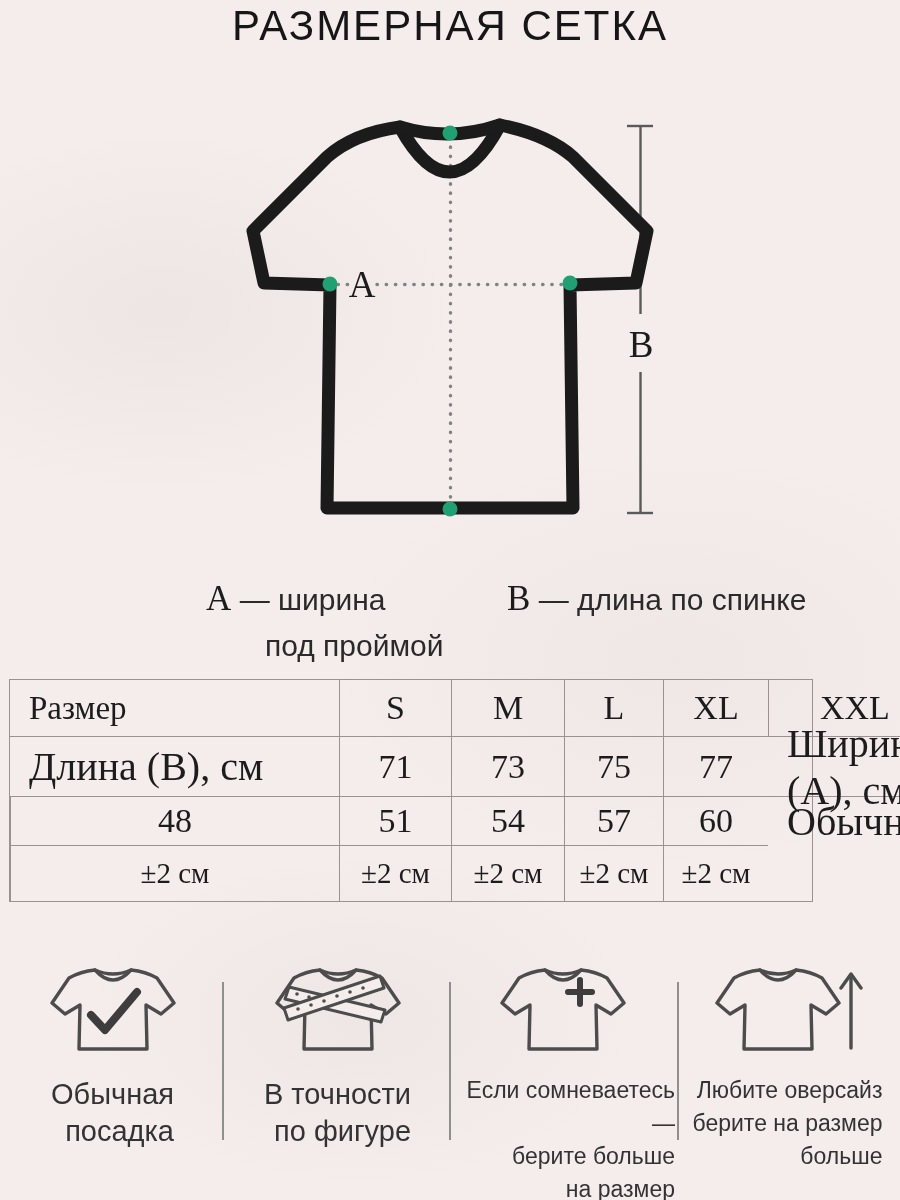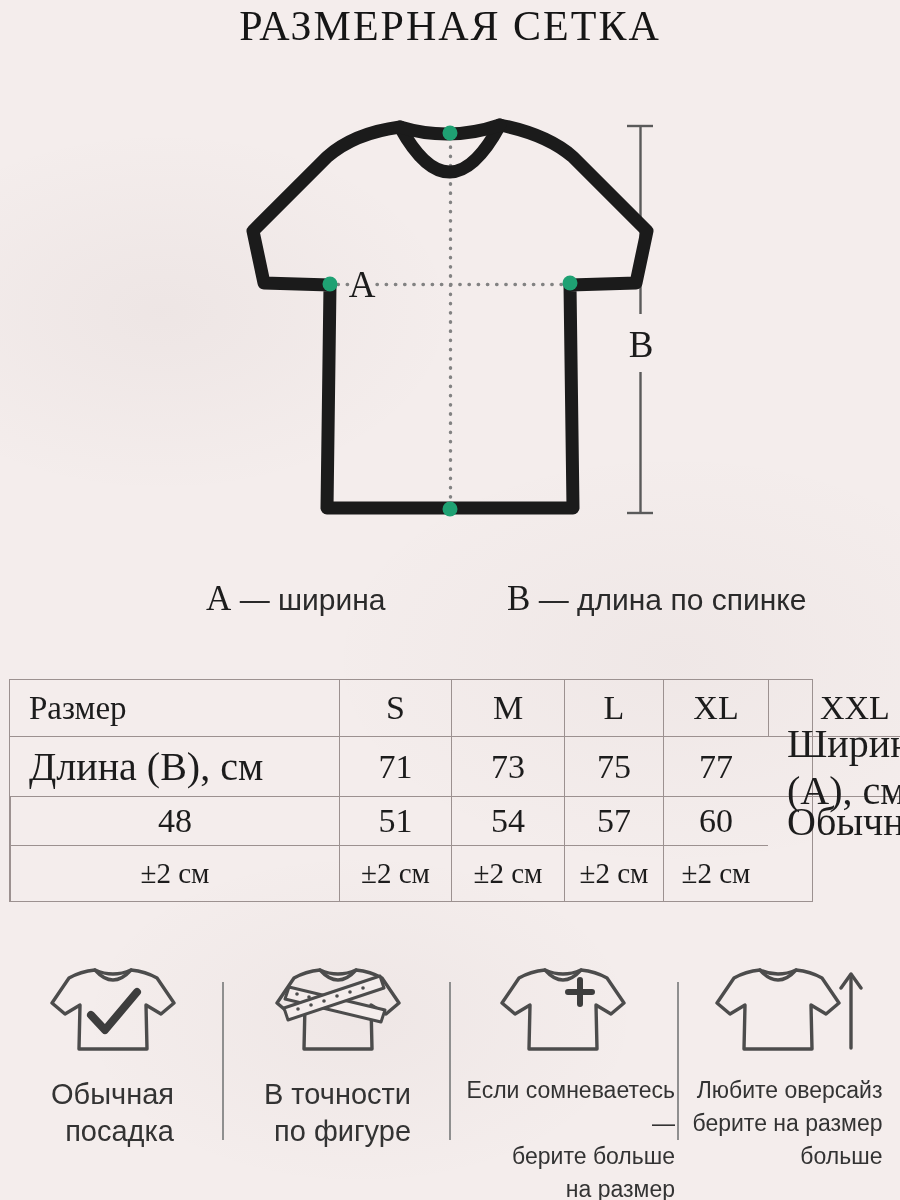--- a/index.html
+++ b/index.html
@@ -9,21 +9,21 @@
       radial-gradient(ellipse 420px 260px at 18% 26%, rgba(120,90,90,0.05), transparent 70%),
       radial-gradient(ellipse 500px 300px at 75% 55%, rgba(120,90,90,0.04), transparent 70%),
       radial-gradient(ellipse 400px 240px at 40% 85%, rgba(120,90,90,0.045), transparent 70%),
       #f4edec;
     font-family:"Liberation Sans", sans-serif;
     color:#1c1c1c;
   }
   .title {
     position:absolute; top:2px; left:0; width:100%; margin:0;
     text-align:center;
-    font-family:Liberation Serif, serif;
+    font-family:Liberation Sans, sans-serif;
     font-size:42px; font-weight:500; letter-spacing:2px;
     color:#161616;
   }
   
   .diagram { position:absolute; left:230px; top:100px; }
   .shirt { fill:none; stroke:#1b1b1b; stroke-width:13; stroke-linejoin:round; stroke-linecap:round; }
   .dotline { fill:none; stroke:#828282; stroke-width:3.4; stroke-linecap:round; stroke-dasharray:0.4 8.8; }
   .bline { stroke:#5a5a5a; stroke-width:2.4; }
   .svg-label { font-family:"Liberation Serif", serif; font-size:37px; fill:#1c1c1c; text-anchor:middle; }
   
@@ -85,20 +85,21 @@
     <circle cx="100" cy="184" r="7.5" fill="#1fa173"></circle>
     <circle cx="340" cy="183" r="7.5" fill="#1fa173"></circle>
     <circle cx="220" cy="409" r="7.5" fill="#1fa173"></circle>
 
     <text class="svg-label" x="132" y="197">A</text>
     <text class="svg-label" x="411" y="257">B</text>
   </svg>
 
   <div class="legend-a">
     <div class="l1"><span class="serif-letter">A</span> <span>— ширина</span></div>
+    <div class="l2">под проймой</div>
   </div>
   <div class="legend-b">
     <span class="serif-letter">B</span> <span>— длина по спинке</span>
   </div>
 
   <div class="size-table">
     <div class="cell rowlabel" style="font-size:33px;">Размер</div>
     <div class="cell vline">S</div>
     <div class="cell vline">M</div>
     <div class="cell vline">L</div>

